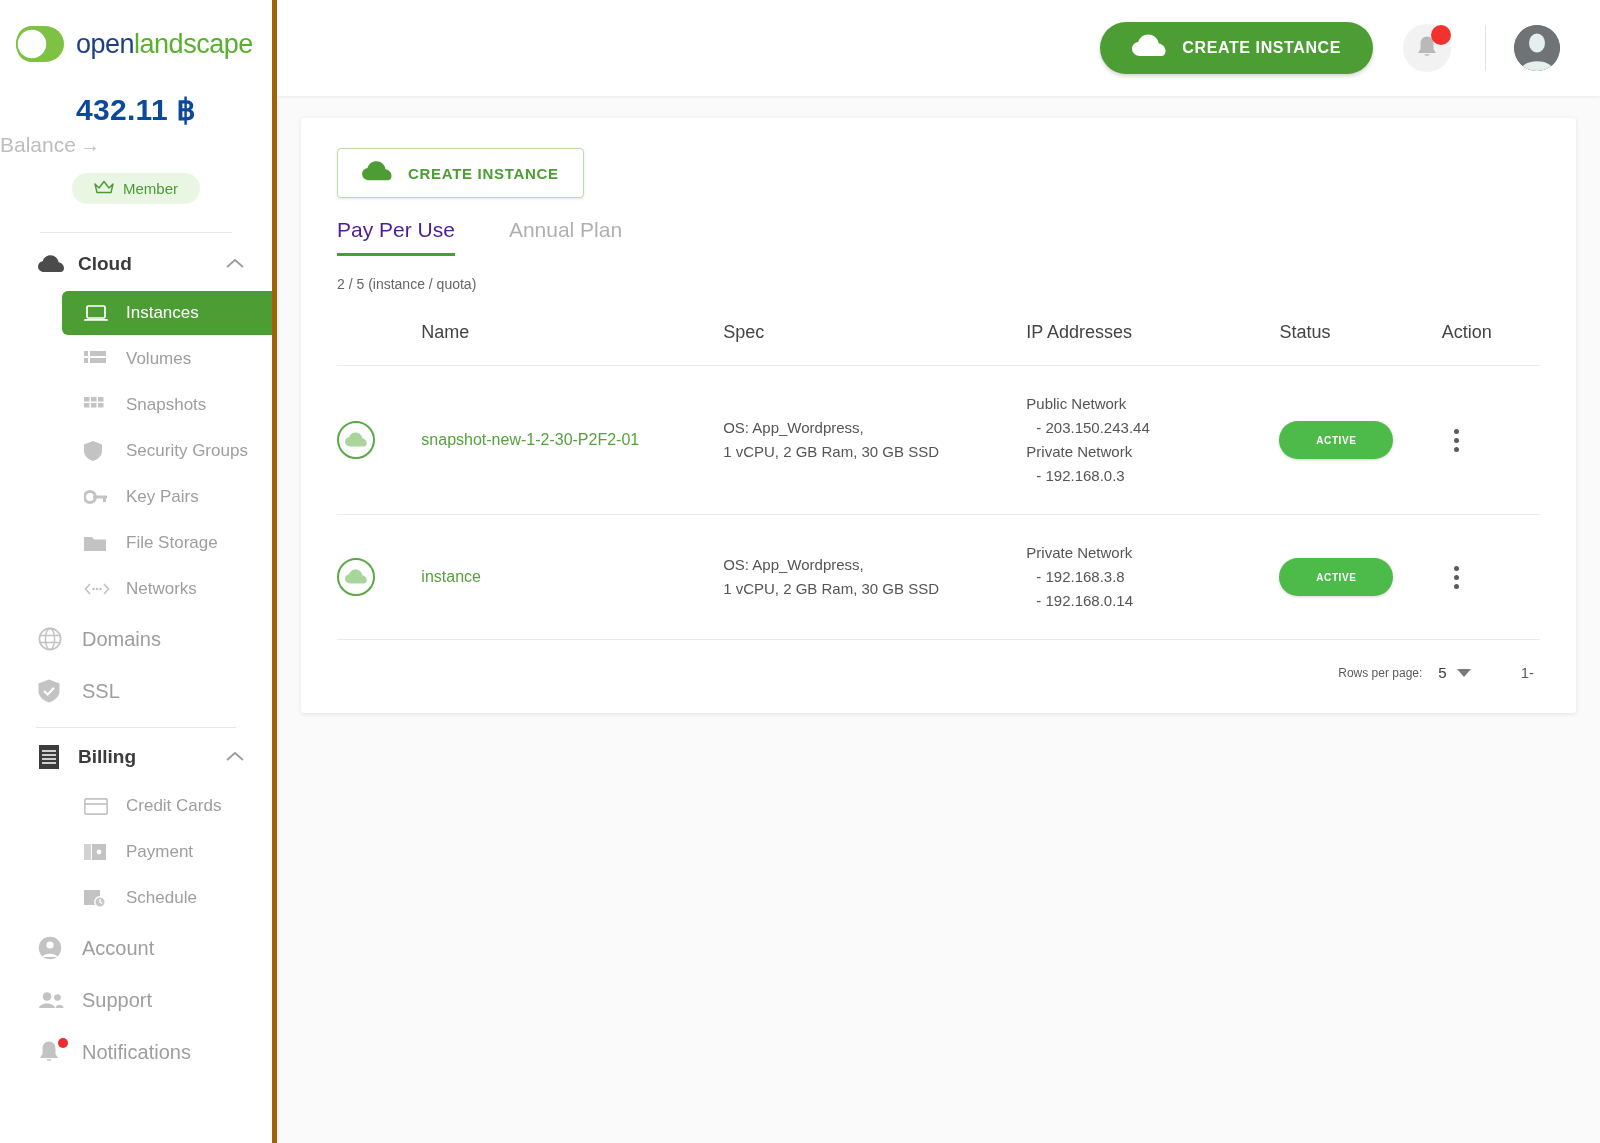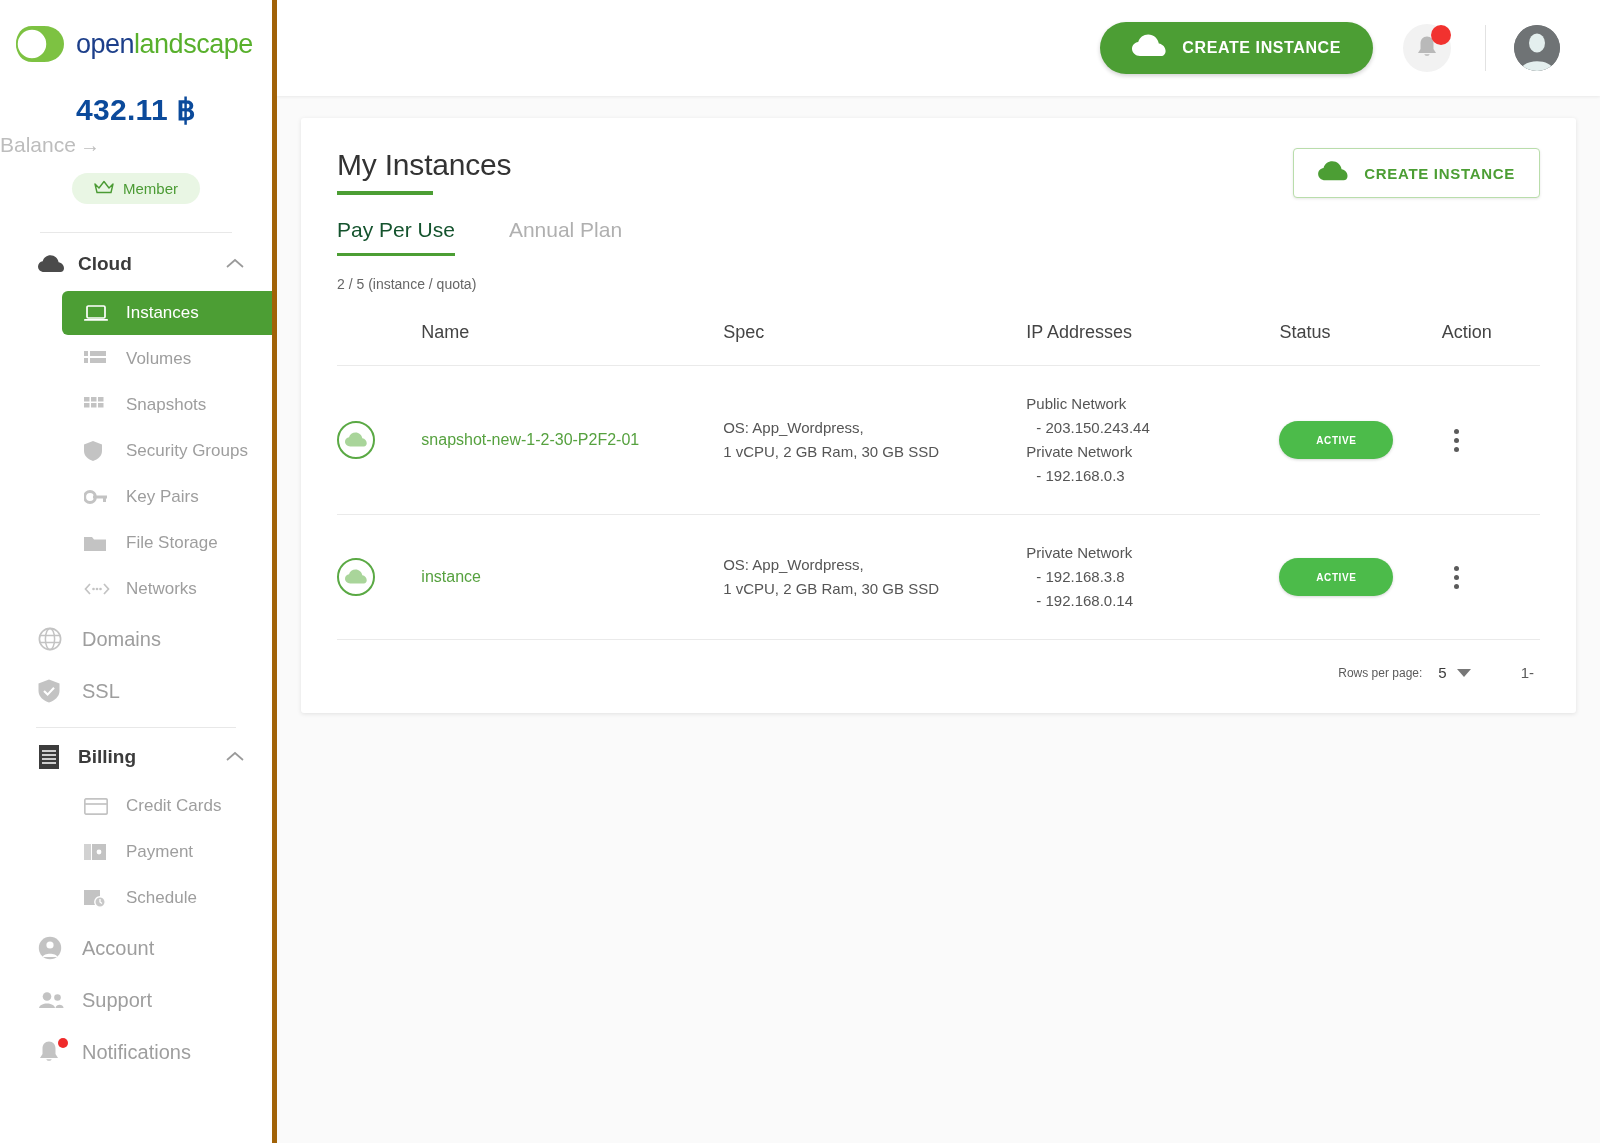--- a/index.html
+++ b/index.html
@@ -99,21 +99,21 @@
   .page-title { font-size: 30px; color: #333; font-weight: 400; letter-spacing: -0.2px; }
   .title-underline { width: 96px; height: 4px; background: #4c9e34; margin-top: 9px; }
   .btn-create-outline {
     display: inline-flex; align-items: center; gap: 16px;
     background: #fff; color: #4c9e34; border: 1px solid #b9ddab; border-radius: 4px;
     height: 50px; padding: 0 24px; font-size: 15px; font-weight: 700; letter-spacing: 0.7px;
     cursor: pointer; box-shadow: 0 1px 3px rgba(0,0,0,0.10);
   }
   .tabs { display: flex; gap: 54px; margin-top: 20px; }
   .tab { font-size: 21px; color: #b0b0b0; padding-bottom: 11px; cursor: pointer; }
-  .tab.active { color: #14532d; border-bottom: 3px solid #4c9e34; }
+  .tab.active { color: #4c1d95; border-bottom: 3px solid #4c9e34; }
   .quota { font-size: 14px; color: #666; margin-top: 20px; }
 
   table.inst { width: 100%; border-collapse: collapse; margin-top: 16px; }
   table.inst th {
     font-size: 18px; color: #444; font-weight: 400; text-align: left;
     padding: 14px 0 22px 0;
   }
   table.inst tbody tr { border-top: 1px solid #eaeaea; }
   table.inst td { padding: 26px 0; vertical-align: middle; font-size: 15px; color: #555; }
   .col-icon { width: 86px; }
@@ -413,24 +413,20 @@
           <ellipse cx="23" cy="18" rx="8" ry="9.5" fill="#e4efee"></ellipse>
           <path d="M6 46 C8.5 33 37.5 33 40 46 Z" fill="#e4efee"></path>
         </svg>
       </div>
     </header>
 
     <div class="content-pad">
       <div class="card">
 
         <div class="card-head">
-          <div>
-            <div class="page-title">My Instances</div>
-            <div class="title-underline"></div>
-          </div>
           <button class="btn-create-outline">
             <span>
               <svg width="30" height="21" viewBox="0 0 34 24">
                   <path d="M8 22 C3.6 22 0 18.7 0 14.8 C0 11.2 2.7 8.3 6.2 7.9 C7.4 3.4 11.5 0.4 16.2 0.4 C21.6 0.4 26 4.3 26.8 9.4 C30.7 10 33.6 13.2 33.6 17 C33.6 19.9 31.8 22 29.1 22 Z" fill="#4c9e34"></path>
                 </svg>
             </span>
             <span>CREATE INSTANCE</span>
           </button>
         </div>
 

